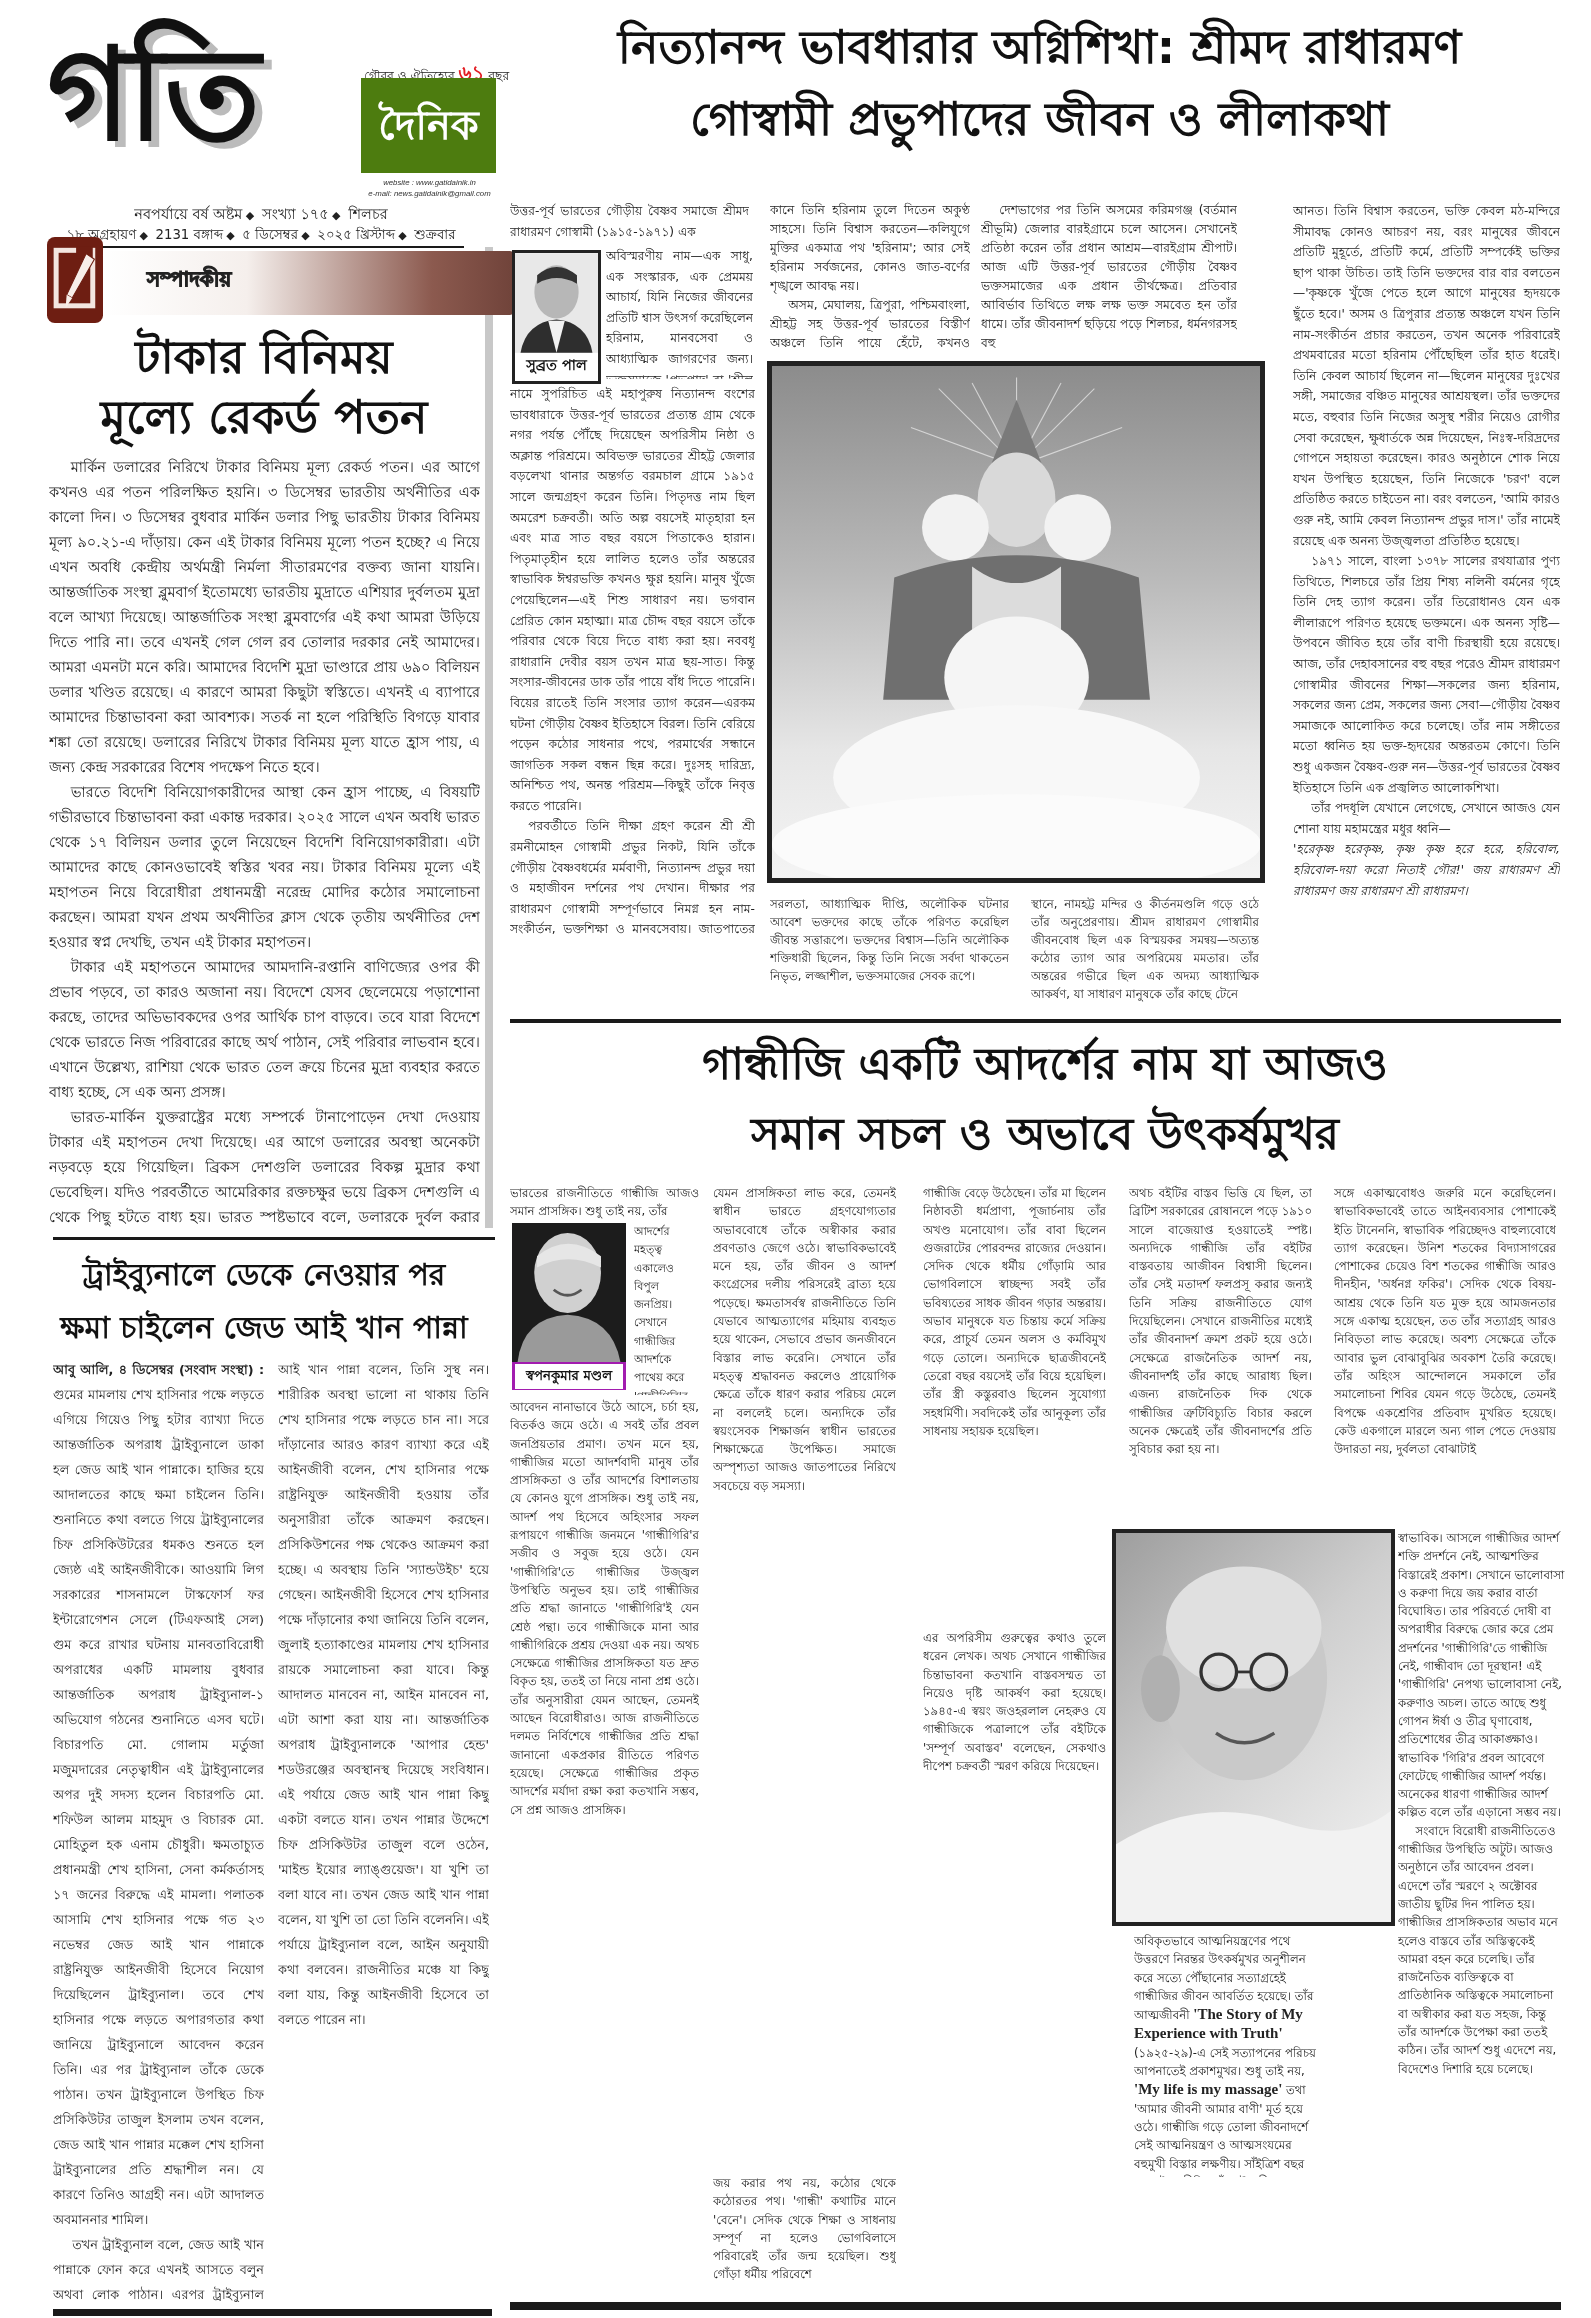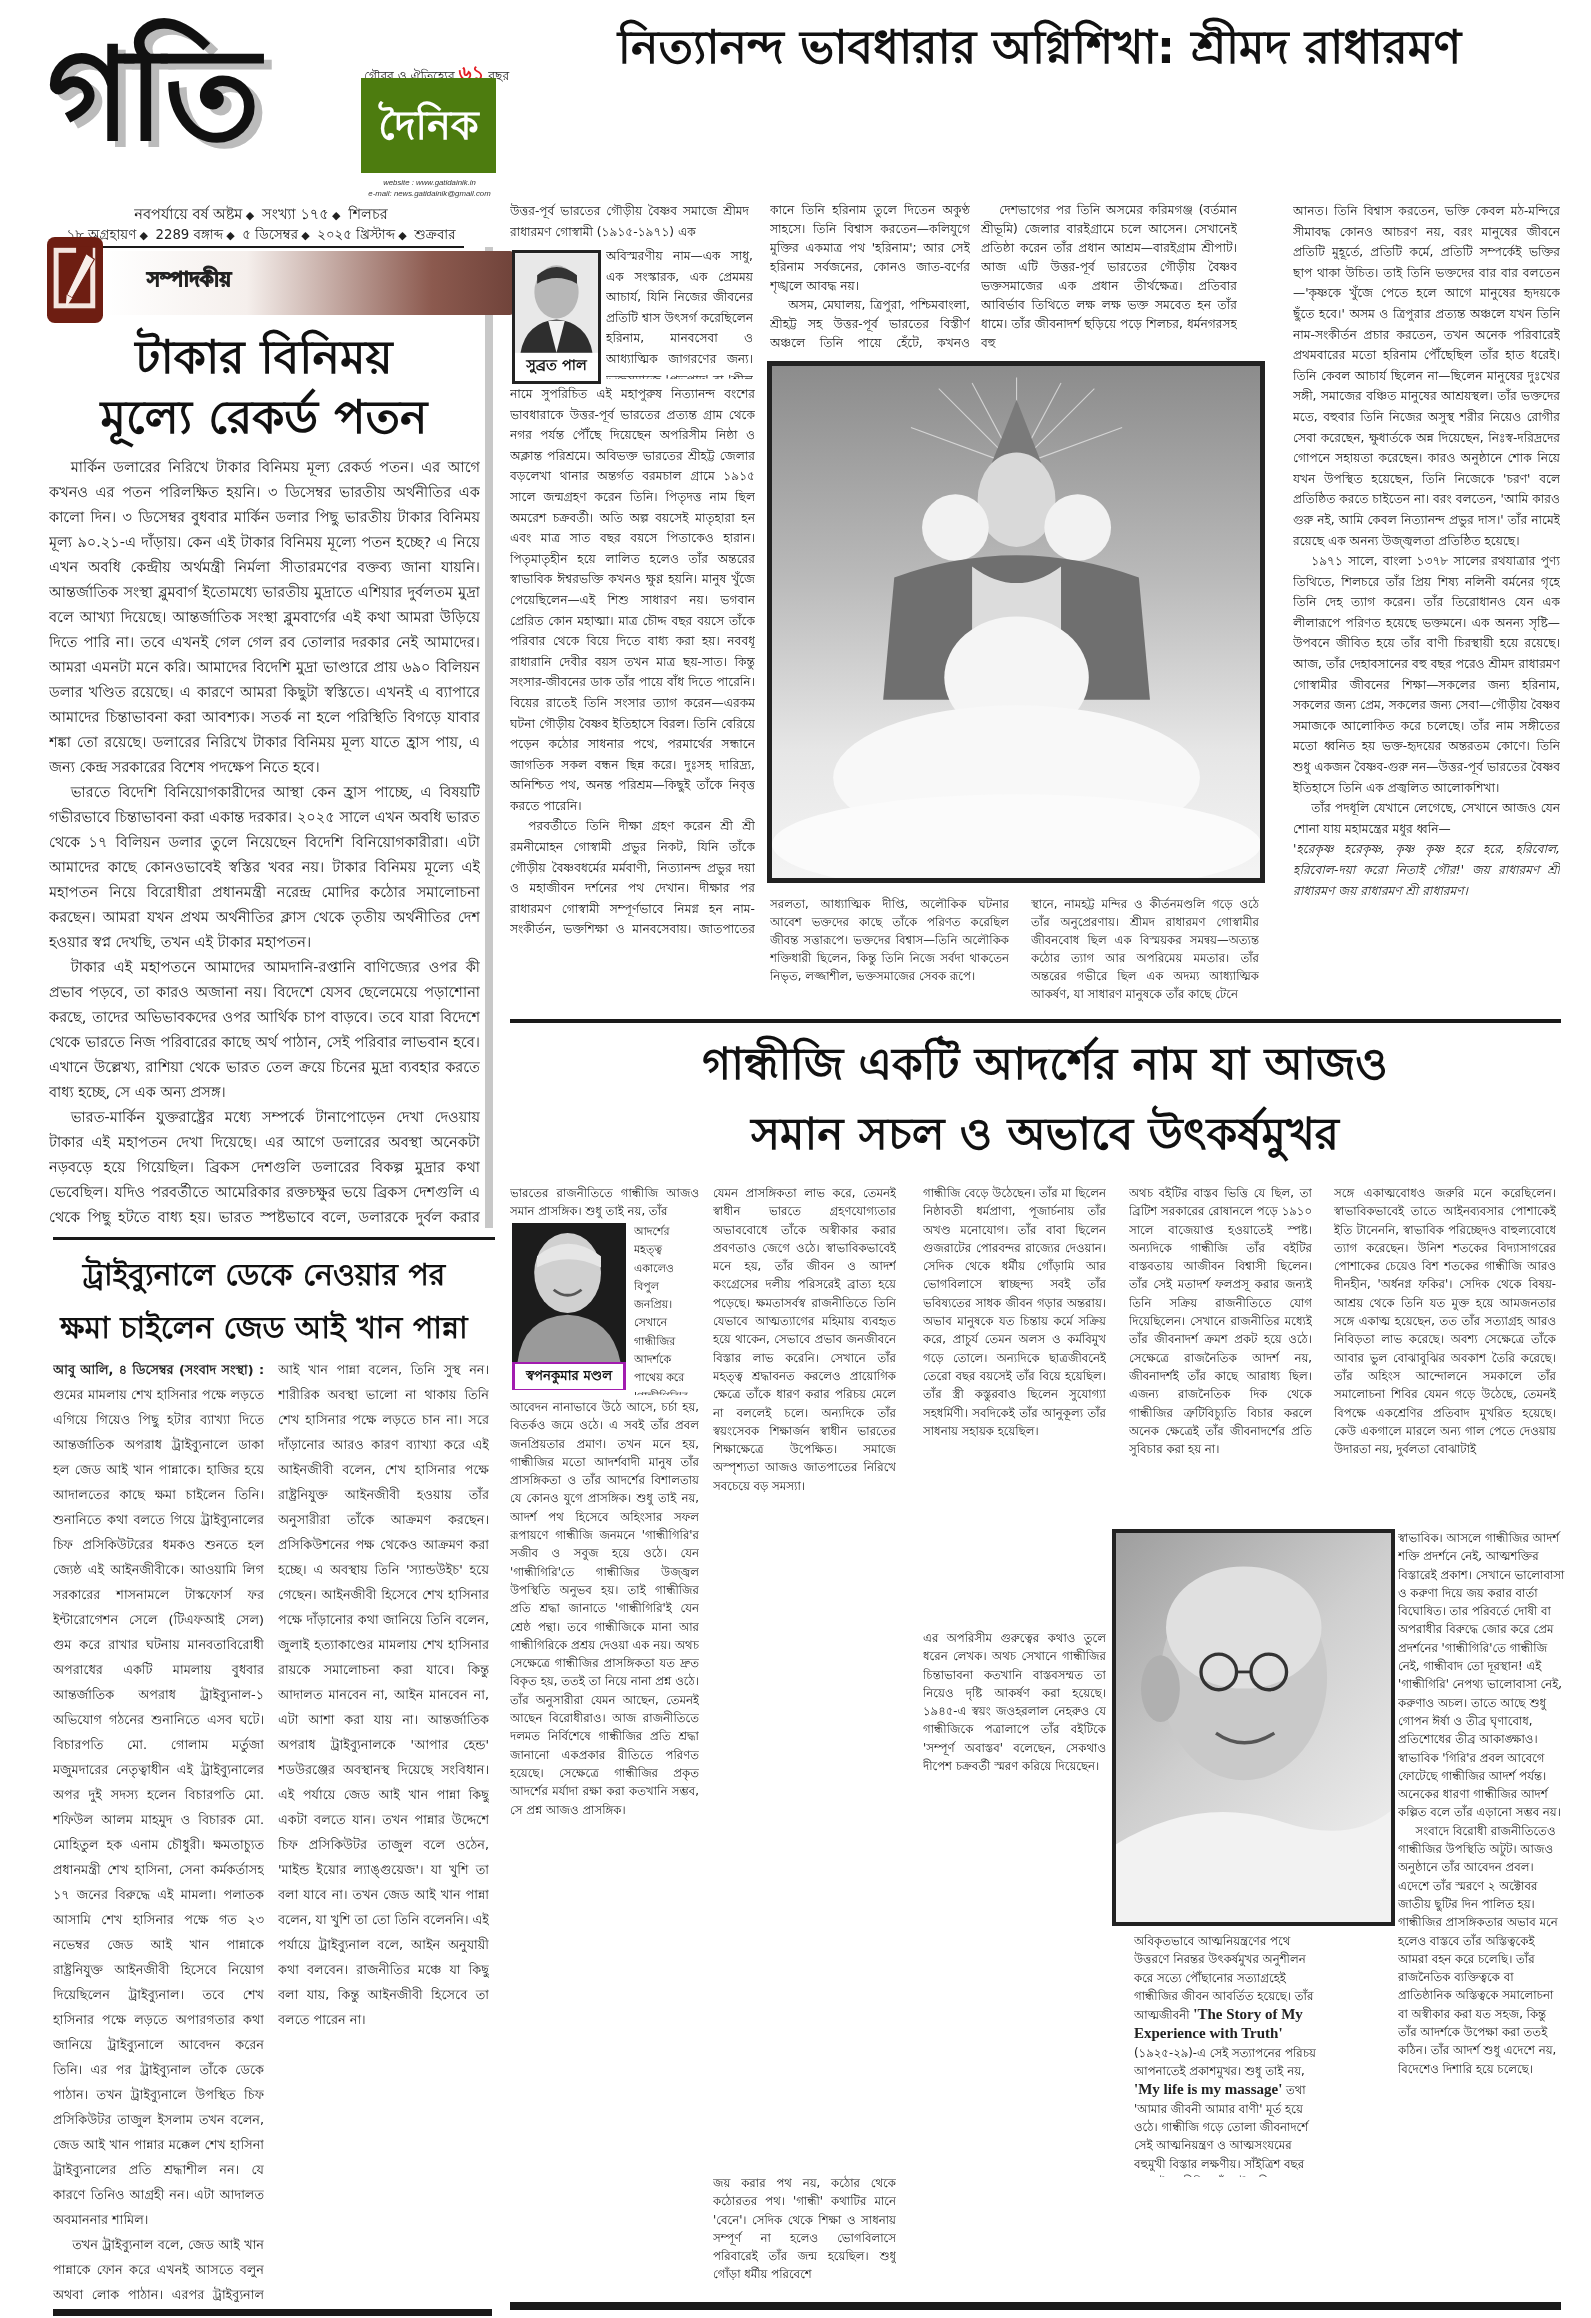--- a/index.html
+++ b/index.html
@@ -50,21 +50,21 @@
     <div>website : www.gatidainik.in</div>
     <div>e-mail: news.gatidainik@gmail.com</div>
   </div>
   <div class="abs issue-line" style="left:33px;top:203px;width:456px;">
     <span>নবপর্যায়ে  বর্ষ অষ্টম</span><span class="diamond">◆</span>
     <span>সংখ্যা ১৭৫</span><span class="diamond">◆</span>
     <span>শিলচর</span>
   </div>
   <div class="abs issue-line" style="left:33px;top:225px;width:456px;font-size:13.3px;">
     <span>১৮ অগ্রহায়ণ</span><span class="diamond">◆</span>
-    <span>2289 বঙ্গাব্দ</span><span class="diamond">◆</span>
+    <span>2131 বঙ্গাব্দ</span><span class="diamond">◆</span>
     <span>৫ ডিসেম্বর</span><span class="diamond">◆</span>
     <span>২০২৫ খ্রিস্টাব্দ</span><span class="diamond">◆</span>
     <span>শুক্রবার</span>
   </div>
 </div>
 <div class="rule" style="left:100px;top:246px;width:364px;height:2.2px;"></div>
 
 <div class="abs sidebar-shade" style="left:485px;top:247px;width:7.8px;height:981px;"></div>
 
 <div class="abs ed-icon" style="left:47px;top:237px;width:56px;height:86px;">
@@ -103,20 +103,21 @@
   </p>
   <p>তখন ট্রাইব্যুনাল বলে, জেড আই খান পান্নাকে ফোন করে এখনই আসতে বলুন অথবা লোক পাঠান। এরপর ট্রাইব্যুনাল বলে, জেড আই খান পান্নার চেম্বারে ডেপুটি রেজিস্ট্রারকে পাঠান। চেম্বারে গিয়ে বলে আসুন আসতে। কিছুক্ষণ পর হুইলচেয়ারে করে ট্রাইব্যুনালে উপস্থিত হন জেড আই খান পান্না। তখন ট্রাইব্যুনাল তাঁর শারীরিক অবস্থার কথা জানতে চান। জবাবে জেড</p>
 </div>
 <div class="abs bodytext" style="left:278px;top:1357px;width:211px;height:945px;font-size:12.8px;line-height:25px;">
   <p class="noindent">আই খান পান্না বলেন, তিনি সুস্থ নন। শারীরিক অবস্থা ভালো না থাকায় তিনি শেখ হাসিনার পক্ষে লড়তে চান না। সরে দাঁড়ানোর আরও কারণ ব্যাখ্যা করে এই আইনজীবী বলেন, শেখ হাসিনার পক্ষে রাষ্ট্রনিযুক্ত আইনজীবী হওয়ায় তাঁর অনুসারীরা তাঁকে আক্রমণ করছেন। প্রসিকিউশনের পক্ষ থেকেও আক্রমণ করা হচ্ছে। এ অবস্থায় তিনি 'স্যান্ডউইচ' হয়ে গেছেন। আইনজীবী হিসেবে শেখ হাসিনার পক্ষে দাঁড়ানোর কথা জানিয়ে তিনি বলেন, জুলাই হত্যাকাণ্ডের মামলায় শেখ হাসিনার রায়কে সমালোচনা করা যাবে। কিন্তু আদালত মানবেন না, আইন মানবেন না, এটা আশা করা যায় না। আন্তর্জাতিক অপরাধ ট্রাইব্যুনালকে 'আপার হেন্ড' শডউরঞ্জের অবস্থানস্থ দিয়েছে সংবিধান। এই পর্যায়ে জেড আই খান পান্না কিছু একটা বলতে যান। তখন পান্নার উদ্দেশে চিফ প্রসিকিউটর তাজুল বলে ওঠেন, 'মাইন্ড ইয়োর ল্যাঙ্গুয়েজ'। যা খুশি তা বলা যাবে না। তখন জেড আই খান পান্না বলেন, যা খুশি তা তো তিনি বলেননি। এই পর্যায়ে ট্রাইব্যুনাল বলে, আইন অনুযায়ী কথা বলবেন। রাজনীতির মঞ্চে যা কিছু বলা যায়, কিন্তু আইনজীবী হিসেবে তা বলতে পারেন না।</p>
 </div>
 <div class="rule" style="left:53px;top:2309px;width:439px;height:6.7px;"></div>
 
 <div class="abs headline" style="left:500px;top:11px;width:1079px;font-size:46px;line-height:72px;">
   <div>নিত্যানন্দ ভাবধারার অগ্নিশিখা: শ্রীমদ রাধারমণ</div>
+  <div>গোস্বামী প্রভুপাদের জীবন ও লীলাকথা</div>
 </div>
 
 <div class="abs bodytext" style="left:510px;top:201px;width:239px;font-size:12.2px;line-height:21px;">
   <p class="noindent">উত্তর-পূর্ব ভারতের গৌড়ীয় বৈষ্ণব সমাজে শ্রীমদ রাধারমণ গোস্বামী (১৯১৫-১৯৭১) এক</p>
 </div>
 <div class="abs byline-box" style="left:512px;top:250px;width:83px;height:128px;">
   <svg width="83" height="100" viewBox="0 0 150 180">
     <rect width="150" height="180" fill="#e8e8e8"></rect>
     <ellipse cx="75" cy="70" rx="40" ry="48" fill="#b7b7b7"></ellipse>
     <path d="M40 40 Q75 10 112 40 L112 55 Q75 35 40 55 Z" fill="#333"></path>

